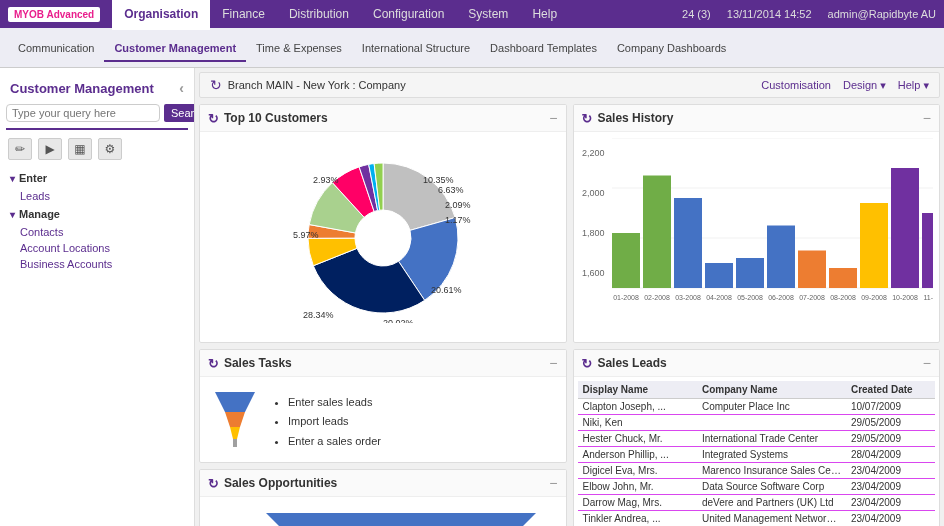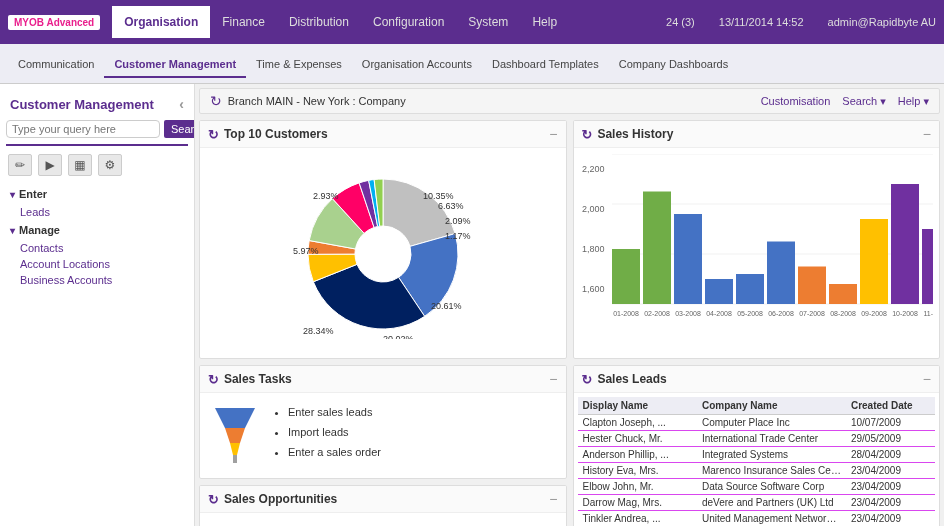--- a/index.html
+++ b/index.html
@@ -3,21 +3,21 @@
   <meta charset="utf-8">
   <style>
     * { box-sizing: border-box; margin: 0; padding: 0; }
     body { font-family: Arial, sans-serif; font-size: 12px; background: #f0f0f0; color: #333; }
 
     
     .top-nav {
       background: #5b2d8e;
       display: flex;
       align-items: center;
-      height: 44px;
+      height: 28px;
       padding: 0 8px;
       color: white;
     }
     .top-nav .logo {
       background: #fff;
       color: #5b2d8e;
       font-weight: bold;
       font-size: 10px;
       padding: 2px 6px;
       margin-right: 12px;
@@ -34,21 +34,21 @@
       color: #ddd;
     }
     .nav-item.active {
       background: #fff;
       color: #5b2d8e;
       font-weight: bold;
     }
     .top-right {
       display: flex;
       align-items: center;
-      gap: 24px;
+      gap: 16px;
       font-size: 11px;
       color: #ddd;
     }
 
     
     .second-nav {
       background: #ededf4;
       border-bottom: 1px solid #ccc;
       display: flex;
       align-items: center;
@@ -222,21 +222,21 @@
       display: flex;
       align-items: center;
       justify-content: center;
       padding: 10px 0 4px;
     }
     .pie-svg { display: block; }
 
     
     .sales-tasks-body {
       display: flex;
-      align-items: flex-start;
+      align-items: flex-end;
       gap: 12px;
       padding: 10px;
     }
     .tasks-list {
       font-size: 11px;
       list-style: disc;
       padding-left: 16px;
       line-height: 1.8;
       color: #333;
     }
@@ -286,21 +286,21 @@
     <span>24 (3)</span>
     <span>13/11/2014 14:52</span>
     <span>admin@Rapidbyte AU</span>
   </div>
 </div>
 
 <div class="second-nav">
   <div class="second-nav-item">Communication</div>
   <div class="second-nav-item active">Customer Management</div>
   <div class="second-nav-item">Time &amp; Expenses</div>
-  <div class="second-nav-item">Organisation Accounts</div>
+  <div class="second-nav-item">International Structure</div>
   <div class="second-nav-item">Dashboard Templates</div>
   <div class="second-nav-item">Company Dashboards</div>
 </div>
 
 <div class="main-layout">
 
   <div class="sidebar">
     <div class="sidebar-title">
       <span>Customer Management</span>
       <span class="sidebar-collapse-btn">‹</span>
@@ -332,21 +332,21 @@
 
   <div class="content-area">
 
     <div class="branch-bar">
       <div class="branch-bar-left">
         <span class="refresh-icon">↻</span>
         <span>Branch  MAIN - New York  :  Company</span>
       </div>
       <div class="branch-bar-right">
         <span>Customisation</span>
-        <span>Search ▾</span>
+        <span>Design ▾</span>
         <span>Help ▾</span>
       </div>
     </div>
 
     <div style="display:grid; grid-template-columns:1fr 1fr; gap:6px; margin-bottom:6px;">
 
       <div class="widget">
         <div class="widget-header">
           <div class="widget-title">
             <span class="refresh">↻</span>
@@ -521,31 +521,36 @@
                 <th>Created Date</th>
               </tr>
             </thead>
             <tbody id="leads-tbody">
             <tr>
                   <td>Clapton Joseph, ...</td>
                   <td>Computer Place Inc</td>
                   <td>10/07/2009</td>
                 </tr>
                 <tr>
+                  <td>Niki, Ken</td>
+                  <td></td>
+                  <td>29/05/2009</td>
+                </tr>
+                <tr>
                   <td>Hester Chuck, Mr.</td>
                   <td>International Trade Center</td>
                   <td>29/05/2009</td>
                 </tr>
                 <tr>
                   <td>Anderson Phillip, ...</td>
                   <td>Integrated Systems</td>
                   <td>28/04/2009</td>
                 </tr>
                 <tr>
-                  <td>History Eva, Mrs.</td>
+                  <td>Digicel Eva, Mrs.</td>
                   <td>Marenco Insurance Sales Center</td>
                   <td>23/04/2009</td>
                 </tr>
                 <tr>
                   <td>Elbow John, Mr.</td>
                   <td>Data Source Software Corp</td>
                   <td>23/04/2009</td>
                 </tr>
                 <tr>
                   <td>Darrow Mag, Mrs.</td>

